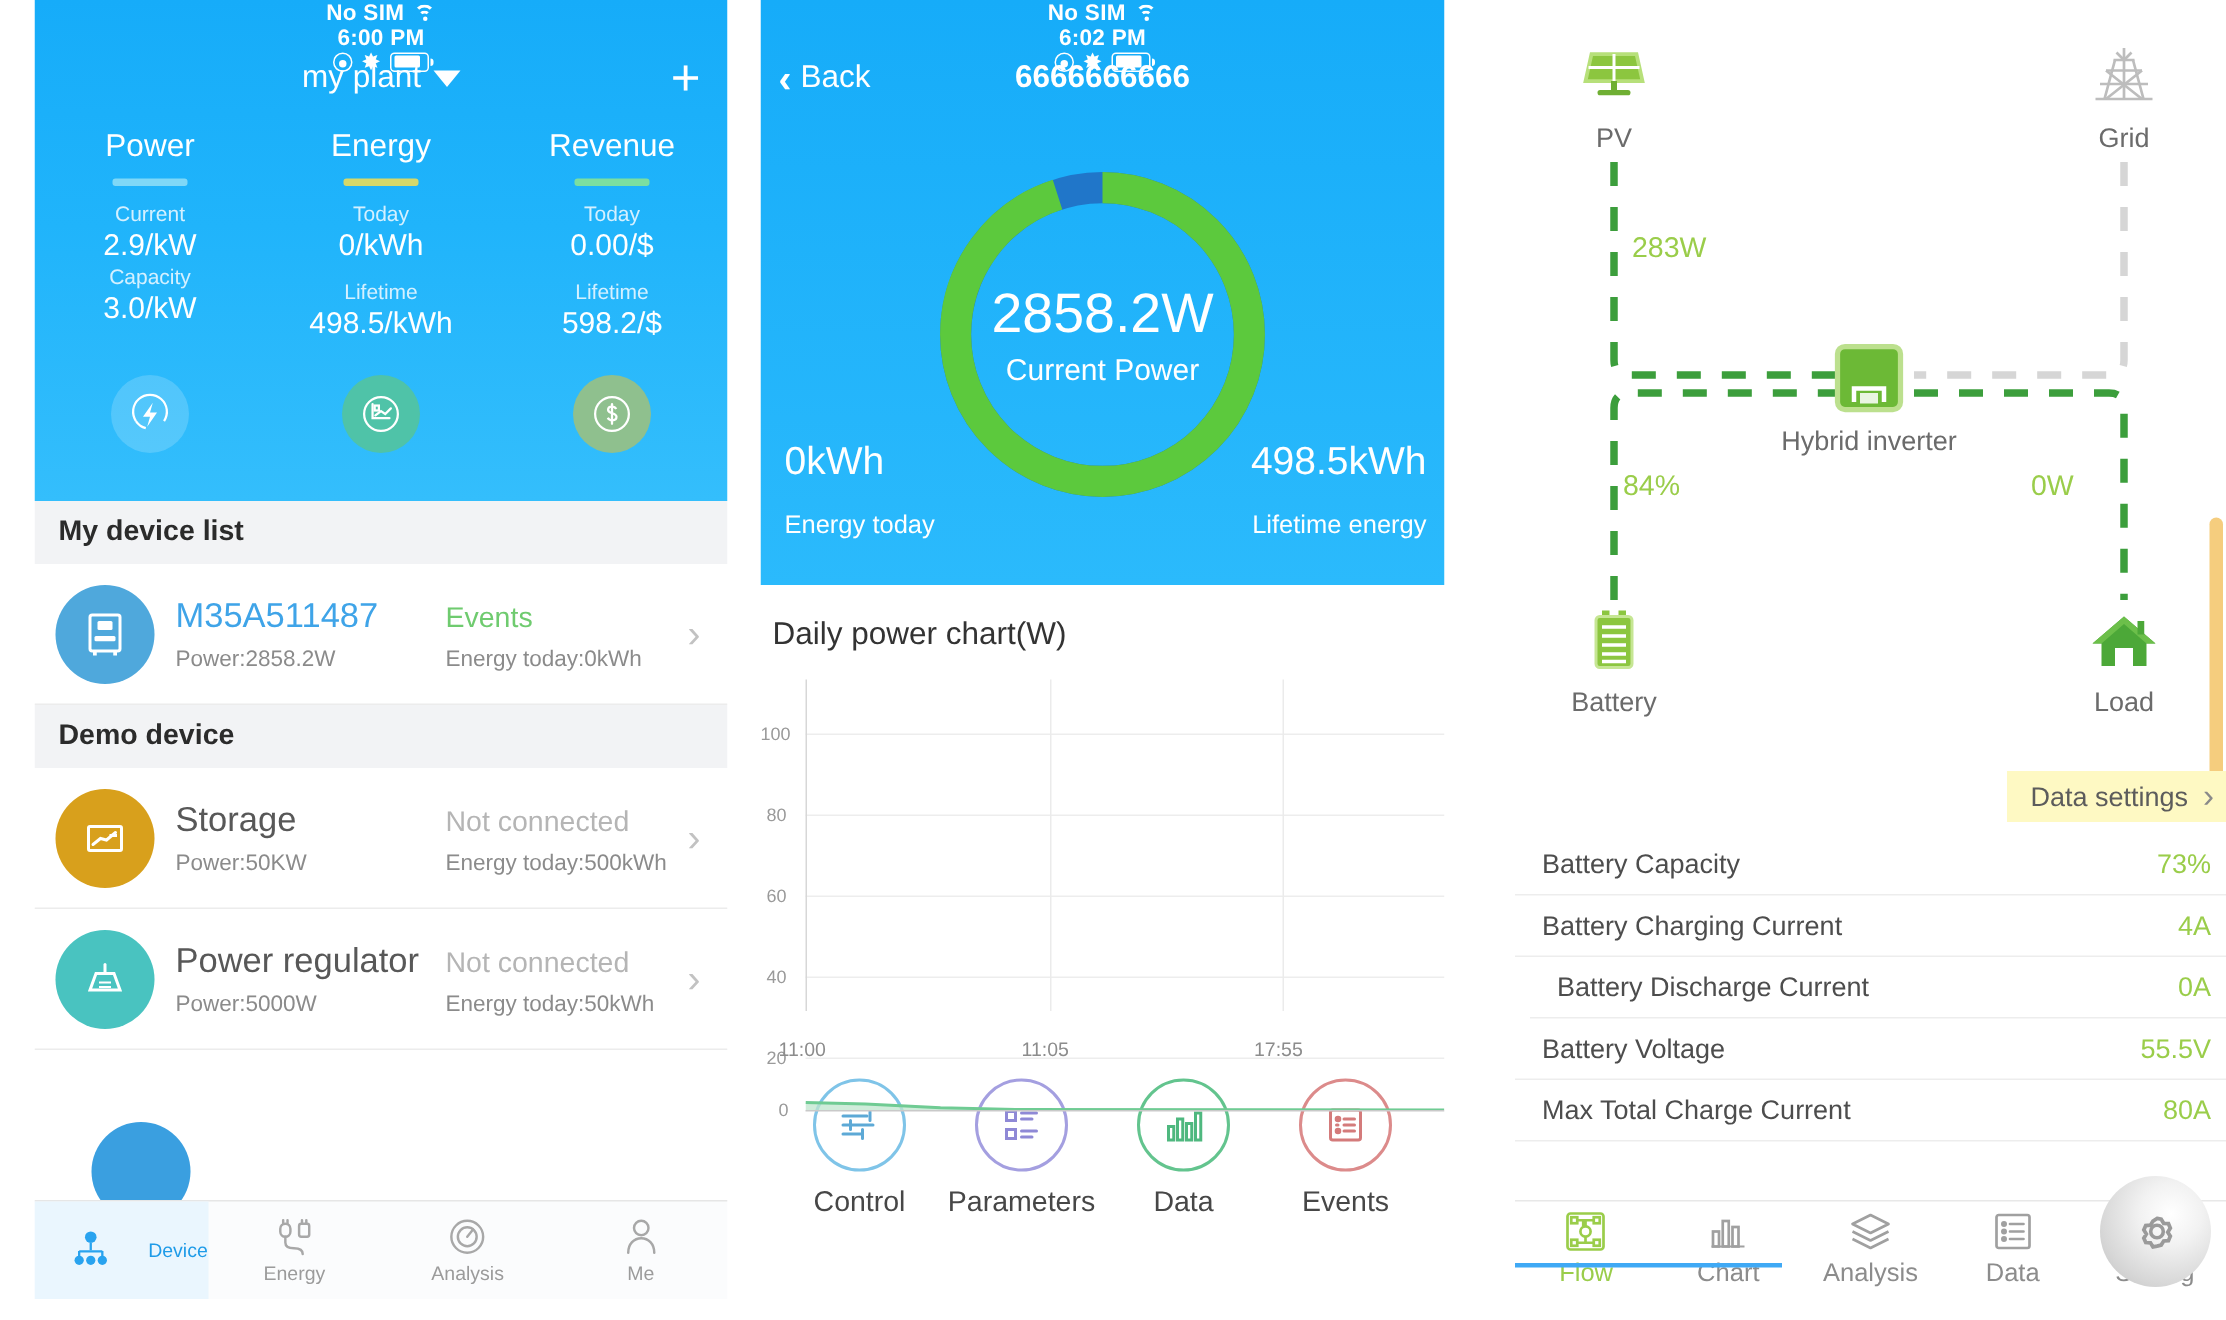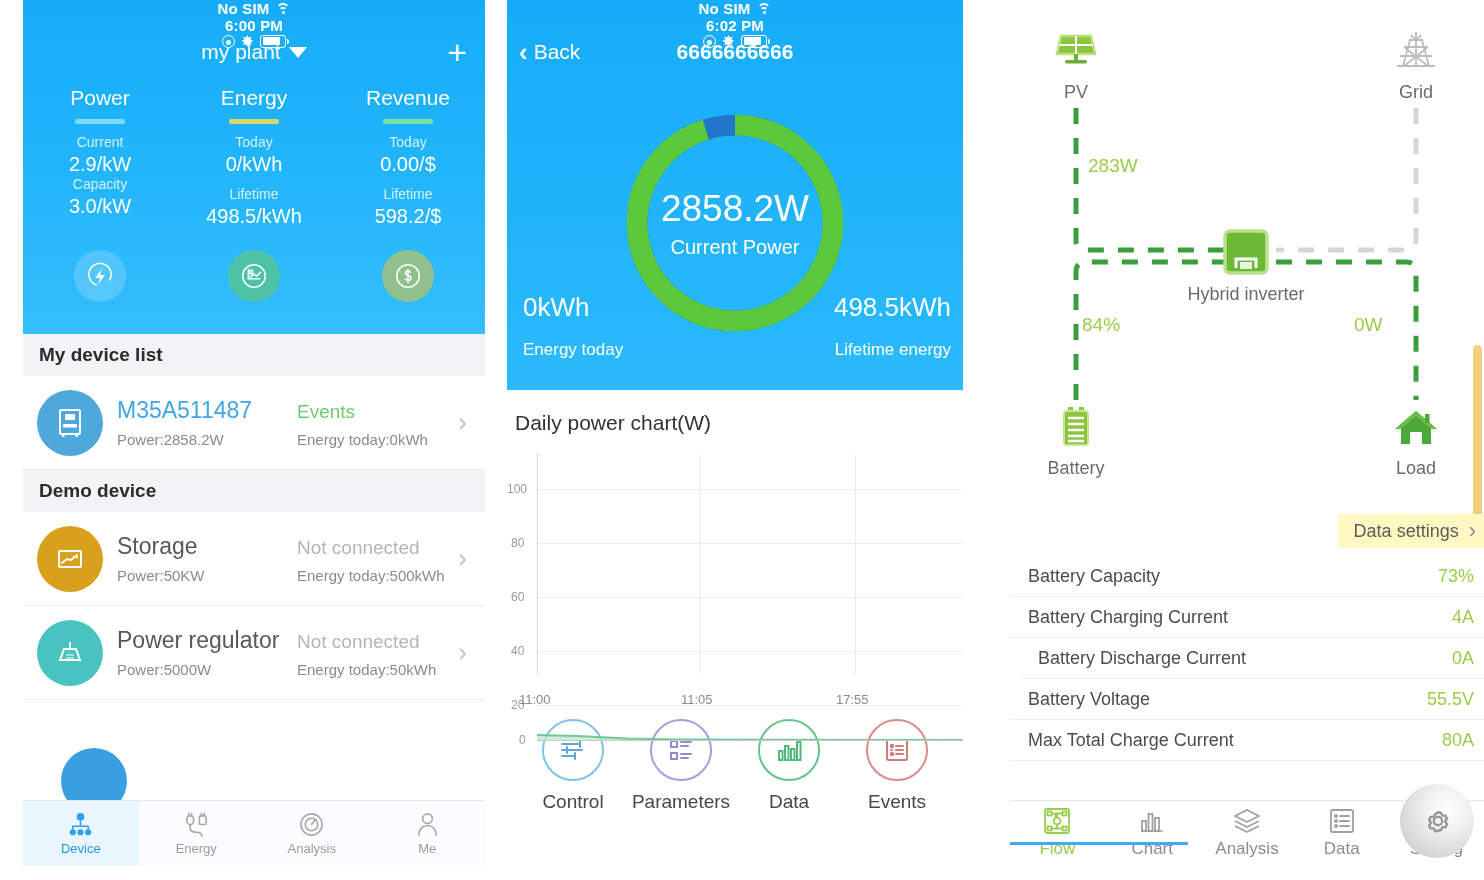--- a/index.html
+++ b/index.html
@@ -77,21 +77,21 @@
   .dev-power { font-size:15px; color:#8b8b8b; flex:0 0 180px; }
   .dev-energy { font-size:15px; color:#8b8b8b; }
   .chev { color:#c2c2c2; font-size:26px; font-weight:300; padding: 0 8px 0 4px;}
 
   .tabbar {
     position:absolute; left:0; right:0; bottom:14px; height:66px;
     background:#fbfcfd; border-top:1px solid #e6e6e6;
     display:flex; align-items:center;
   }
   .tabbar .tab { flex:1; text-align:center; color:#9b9b9b; font-size:13px; }
-  .tabbar .tab.active { color:#1E9BE8; background:#eaf6fe; height:100%; display:flex; flex-direction:column; justify-content:center; align-items:center;}
+  .tabbar .tab.active { color:#1E9BE8; background:#eaf6fe; height:100%; display:flex; flex-direction:row; justify-content:center; align-items:center;}
   .tabbar .tab svg { width:27px; height:27px; display:block; margin:0 auto 3px; }
   .peek-circle { position:absolute; left:38px; bottom:66px; width:66px;height:66px;border-radius:50%; background:#3a9fe0;}
 
   
   .dd-hero { background: linear-gradient(180deg,#16ACF9 0%,#2BBAFC 100%); height: 390px; position:relative;}
   .dd-navbar { height:44px; display:flex; align-items:center; position:relative; color:#fff;}
   .dd-back { display:flex; align-items:center; gap:6px; font-size:21px; padding-left:12px; }
   .dd-back .lt { font-size:26px; font-weight:bold; line-height:20px; }
   .dd-sn { position:absolute; left:0;right:0;text-align:center;font-size:21px;font-weight:bold;}
   .ring-wrap { position:absolute; left:50%; top:110px; transform:translateX(-50%); width:226px;height:226px;}

